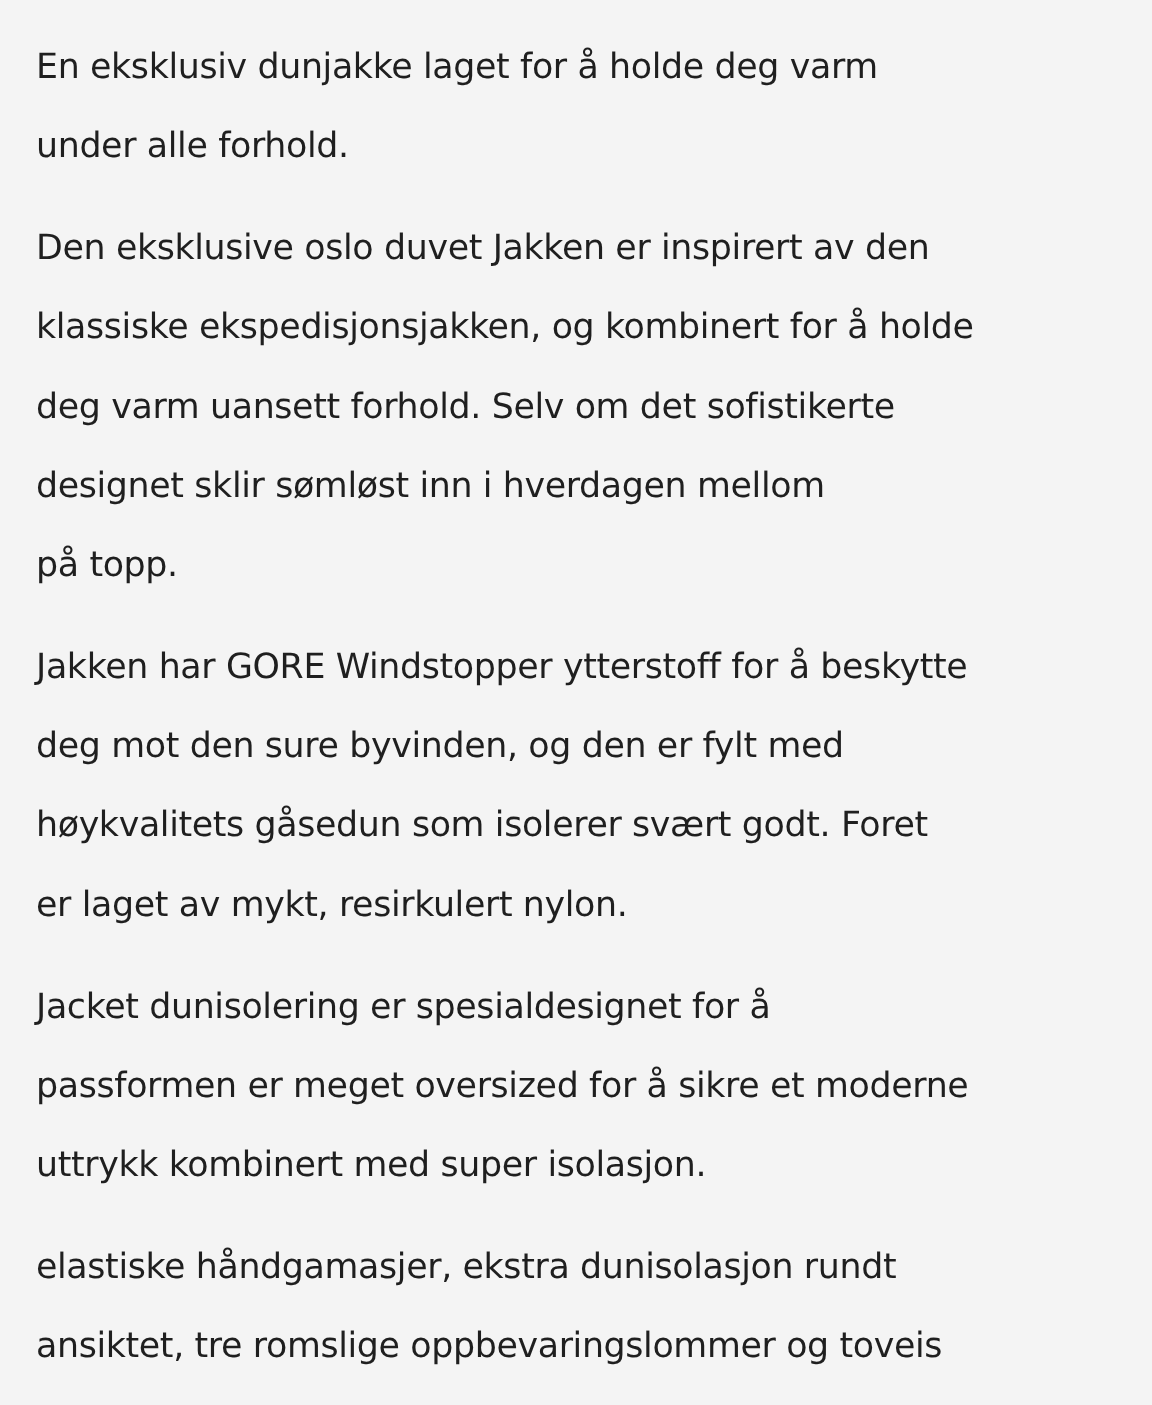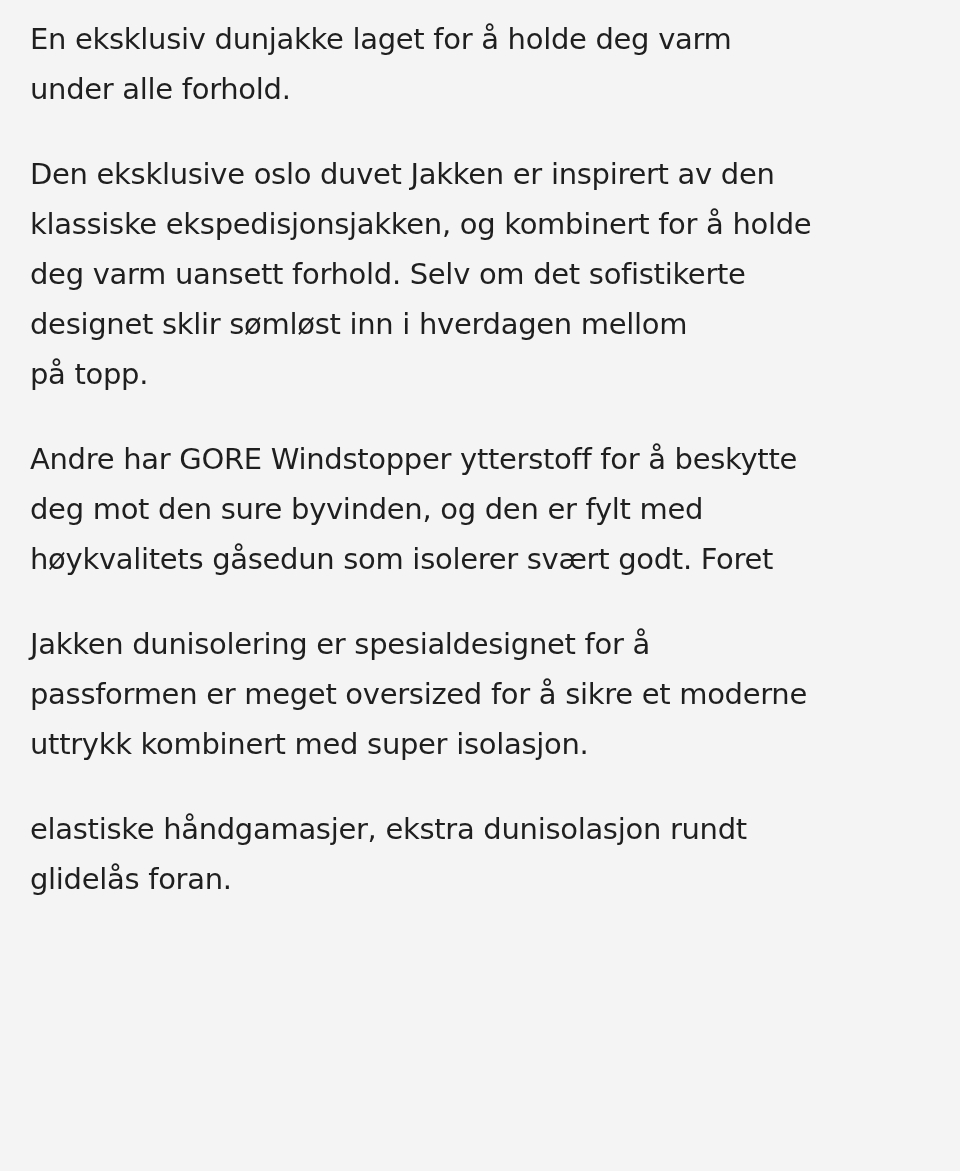--- a/index.html
+++ b/index.html
@@ -24,20 +24,21 @@
       letter-spacing: -0.3px;
     }
     .para {
       margin: 0 0 35px 0;
     }
     .line {
       display: block;
       height: 50px;
       line-height: 50px;
       white-space: nowrap;
+      margin-top: 16px;
     }
   </style>
 </head>
 <body>
 
 <div class="doc">
 
   <p class="para">
     <span class="line">En eksklusiv dunjakke laget for å holde deg varm</span>
     <span class="line">under alle forhold.</span>
@@ -45,29 +46,31 @@
 
   <p class="para">
     <span class="line">Den eksklusive oslo duvet Jakken er inspirert av den</span>
     <span class="line">klassiske ekspedisjonsjakken, og kombinert for å holde</span>
     <span class="line">deg varm uansett forhold. Selv om det sofistikerte</span>
     <span class="line">designet sklir sømløst inn i hverdagen mellom</span>
     <span class="line">på topp.</span>
   </p>
 
   <p class="para">
-    <span class="line">Andre har GORE Windstopper ytterstoff for å beskytte</span>
+    <span class="line">Jakken har GORE Windstopper ytterstoff for å beskytte</span>
     <span class="line">deg mot den sure byvinden, og den er fylt med</span>
     <span class="line">høykvalitets gåsedun som isolerer svært godt. Foret</span>
+    <span class="line">er laget av mykt, resirkulert nylon.</span>
   </p>
 
   <p class="para">
-    <span class="line">Jakken dunisolering er spesialdesignet for å</span>
+    <span class="line">Jacket dunisolering er spesialdesignet for å</span>
     <span class="line">passformen er meget oversized for å sikre et moderne</span>
     <span class="line">uttrykk kombinert med super isolasjon.</span>
   </p>
 
   <p class="para">
     <span class="line">elastiske håndgamasjer, ekstra dunisolasjon rundt</span>
+    <span class="line">ansiktet, tre romslige oppbevaringslommer og toveis</span>
     <span class="line">glidelås foran.</span>
   </p>
 
 </div>
 
 </body></html>

